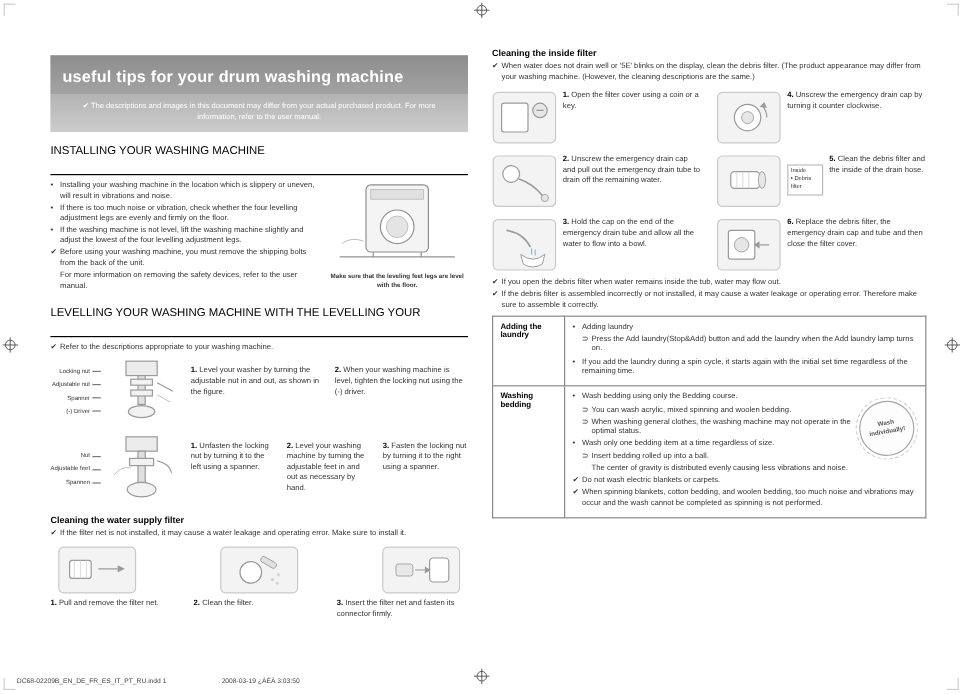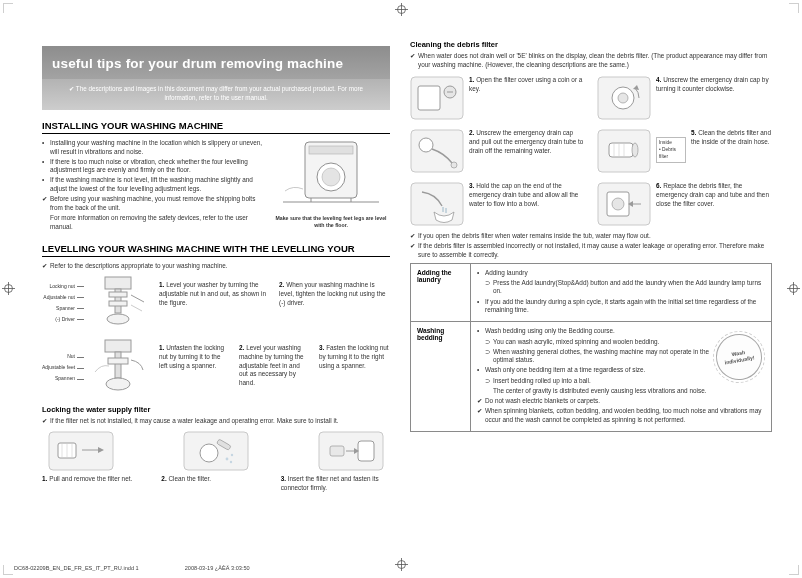--- a/index.html
+++ b/index.html
@@ -15,21 +15,21 @@
   .crop-br{right:3px;bottom:3px;border-right:1px solid #cfcfcf;border-bottom:1px solid #cfcfcf}
 
   .col-left{position:absolute;left:42px;top:46px;width:348px}
   .col-right{position:absolute;left:410px;top:40px;width:362px}
 
   
   .banner{width:100%}
   .banner-title{background:linear-gradient(180deg,#8d8d8d,#a3a3a3);color:#fff;font-weight:bold;font-size:13.5px;padding:10px 10px 8px;letter-spacing:.2px}
   .banner-note{background:linear-gradient(180deg,#b3b3b3,#cdcdcd);color:#fff;font-size:6.3px;line-height:1.5;text-align:center;padding:5px 14px 7px}
 
-  .sec-h{font-size:9.5px;font-weight:bold;color:#000;border-bottom:1.5px solid #000;padding-bottom:2px;margin:10px 0 5px}
+  .sec-h{font-size:9.5px;font-weight:normal;color:#000;border-bottom:1.5px solid #000;padding-bottom:14px;margin:10px 0 5px}
   .sub-h{font-size:7.5px;font-weight:bold;color:#000;margin:4px 0 3px}
   .head-plain{font-size:7.5px;font-weight:bold;color:#000;margin:0 0 3px}
 
   .li{display:flex;font-size:6.4px;line-height:1.35;color:#333;margin-bottom:1.5px}
   .li .mk{width:8px;flex:none}
   .li.ind1{padding-left:8px}
   .li.ind2{padding-left:16px}
 
   .step{font-size:6.4px;line-height:1.35;color:#333}
   .num{font-weight:bold;color:#000}
@@ -107,21 +107,21 @@
       </svg>
   </div>
   <div class="cropmark crop-tl"></div>
   <div class="cropmark crop-tr"></div>
   <div class="cropmark crop-bl"></div>
   <div class="cropmark crop-br"></div>
 
   <div class="col-left">
 
     <div class="banner">
-      <div class="banner-title">useful tips for your drum removing machine</div>
+      <div class="banner-title">useful tips for your drum washing machine</div>
       <div class="banner-note">✔ The descriptions and images in this document may differ from your actual purchased product. For more information, refer to the user manual.</div>
     </div>
 
     <div class="sec-h">INSTALLING YOUR WASHING MACHINE</div>
     <div class="inst-row">
       <div class="inst-text">
         <div class="li">
             <span class="mk">•</span>
             <span>Installing your washing machine in the location which is slippery or uneven, will result in vibrations and noise.</span>
           </div>
@@ -202,21 +202,21 @@
           <path d="M8 34 q6 -8 14 -6" fill="none" stroke="#b5b5b5" stroke-width="0.7"></path>
         </svg>
       </div>
       <div class="lev-steps">
         <div class="step"><span class="num">1.</span> <span>Unfasten the locking nut by turning it to the left using a spanner.</span></div>
         <div class="step"><span class="num">2.</span> <span>Level your washing machine by turning the adjustable feet in and out as necessary by hand.</span></div>
         <div class="step"><span class="num">3.</span> <span>Fasten the locking nut by turning it to the right using a spanner.</span></div>
       </div>
     </div>
 
-    <div class="sub-h">Locking the water supply filter</div>
+    <div class="sub-h">Cleaning the water supply filter</div>
     <div class="li">
         <span class="mk">✔</span>
         <span>If the filter net is not installed, it may cause a water leakage and operating error. Make sure to install it.</span>
       </div>
 
     <div class="wf-row">
       <svg width="66" height="40" viewBox="0 0 66 40">
         <rect x="1" y="1" width="64" height="38" rx="4" fill="#f3f3f3" stroke="#c9c9c9"></rect>
         <rect x="10" y="12" width="18" height="15" rx="2" fill="#ffffff" stroke="#9a9a9a"></rect>
         <line x1="14" y1="12" x2="14" y2="27" stroke="#cccccc" stroke-width="0.6"></line>
@@ -243,21 +243,21 @@
     </div>
     <div class="wf-steps">
       <div class="step"><span class="num">1.</span> <span>Pull and remove the filter net.</span></div>
       <div class="step"><span class="num">2.</span> <span>Clean the filter.</span></div>
       <div class="step"><span class="num">3.</span> <span>Insert the filter net and fasten its connector firmly.</span></div>
     </div>
   </div>
 
   <div class="col-right">
 
-    <div class="head-plain">Cleaning the debris filter</div>
+    <div class="head-plain">Cleaning the inside filter</div>
     <div class="li">
         <span class="mk">✔</span>
         <span>When water does not drain well or '5E' blinks on the display, clean the debris filter. (The product appearance may differ from your washing machine. (However, the cleaning descriptions are the same.)</span>
       </div>
 
     <div class="debris-grid">
 
       <div class="dcell">
         <svg width="54" height="44" viewBox="0 0 54 44">
           <rect x="1" y="1" width="52" height="42" rx="4" fill="#f3f3f3" stroke="#c9c9c9"></rect>

